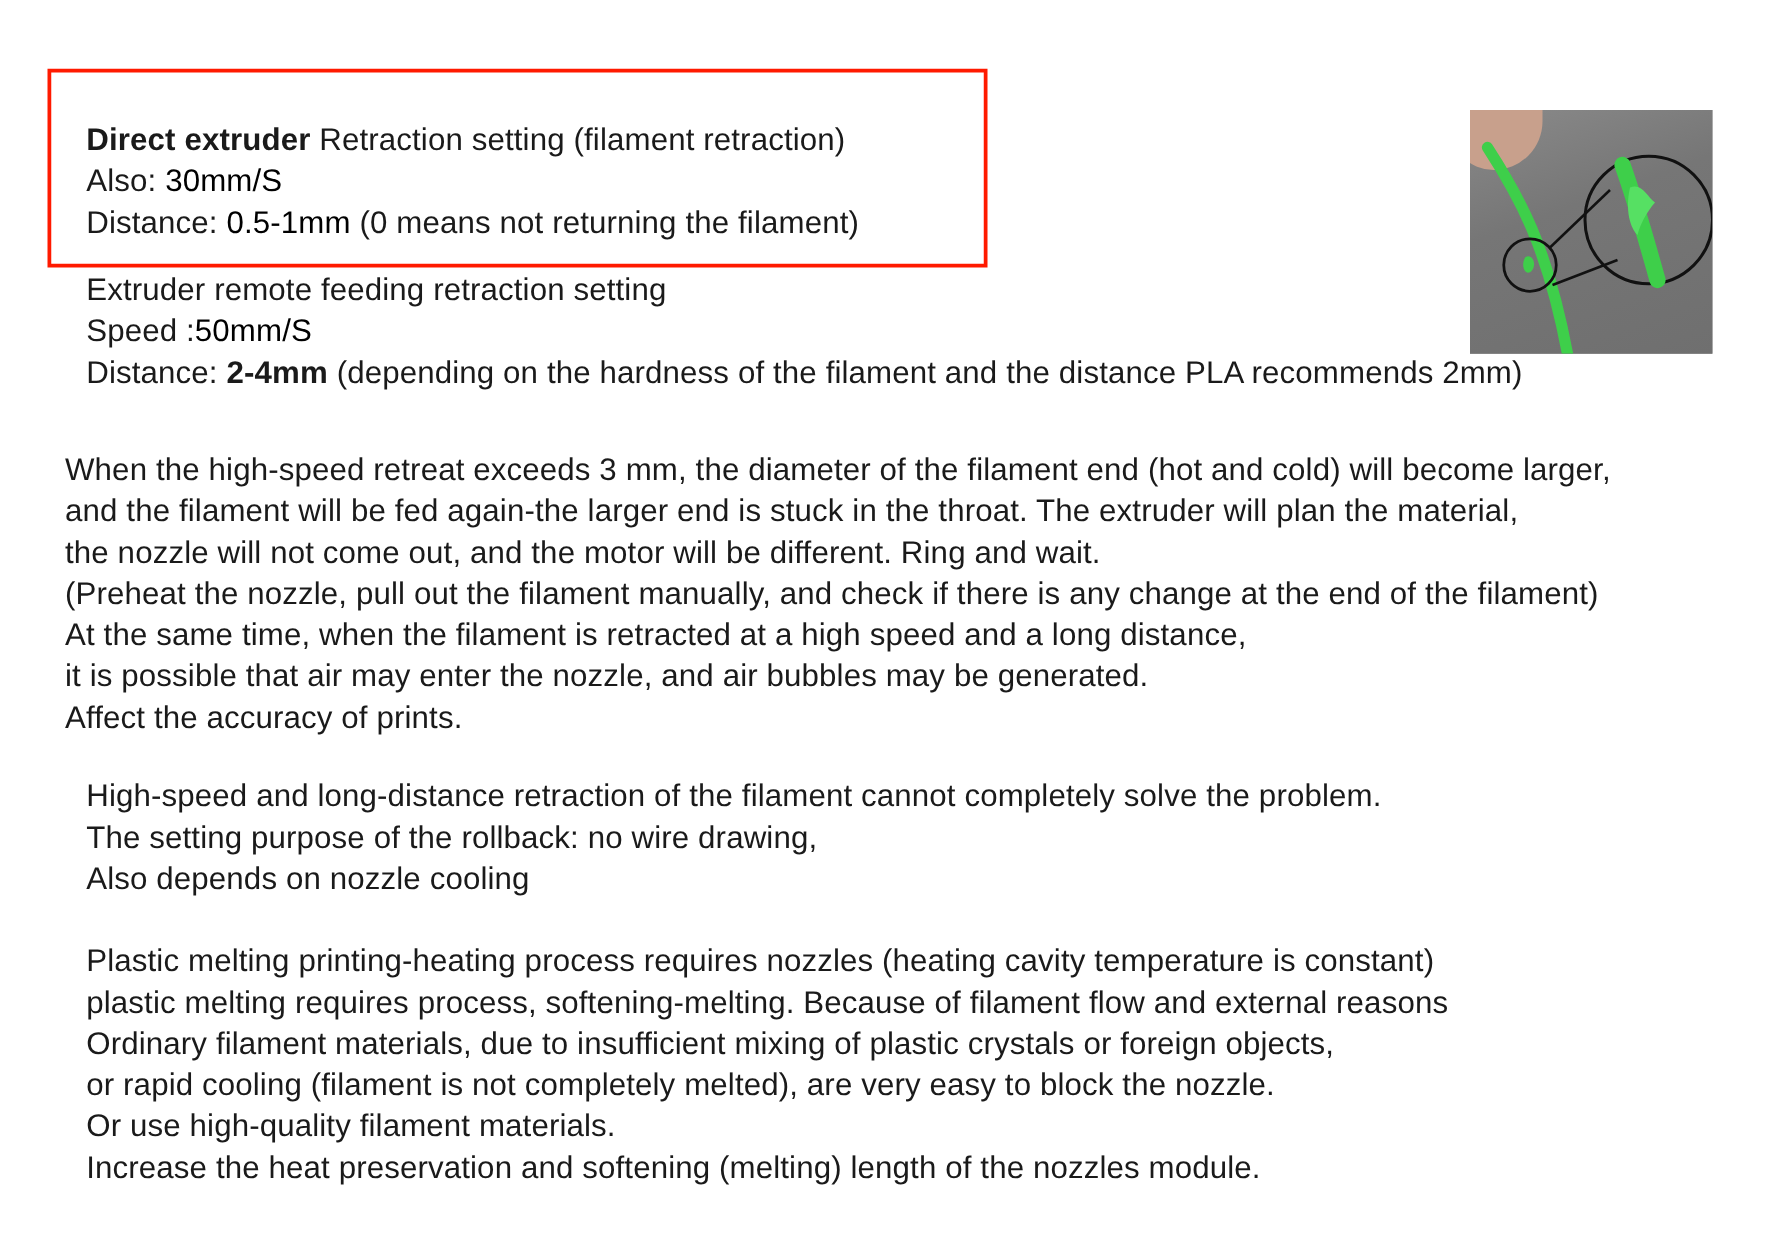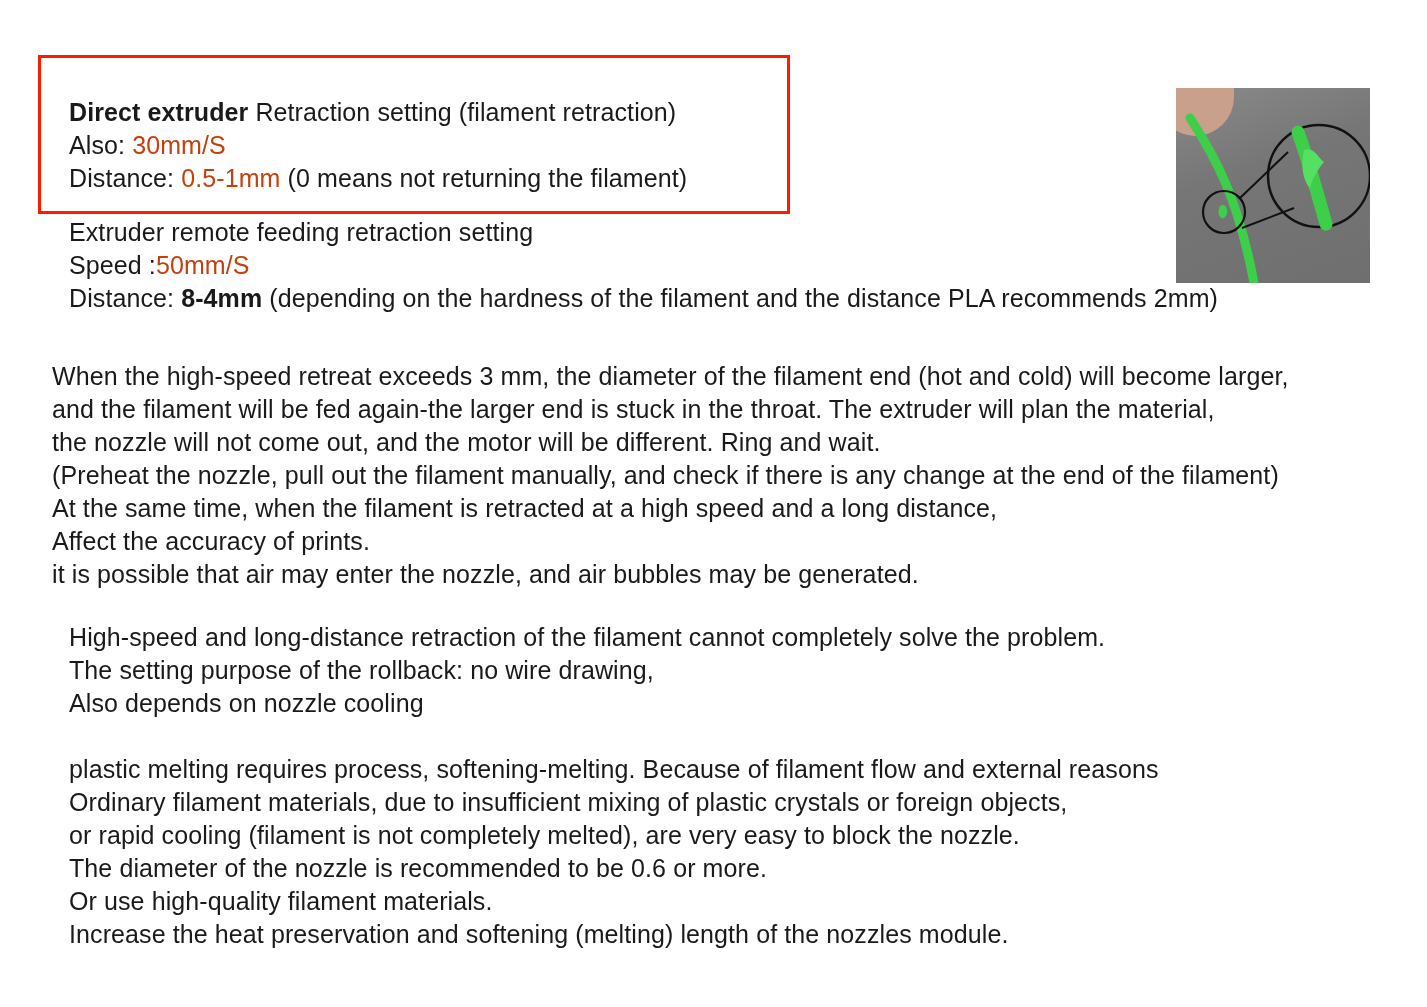--- a/index.html
+++ b/index.html
@@ -41,21 +41,21 @@
   }
   .block .line { white-space: nowrap; }
 
   #block-direct { left: 69px; top: 96px; }
   #block-remote { left: 69px; top: 216px; }
   #block-warning { left: 52px; top: 360px; }
   #block-purpose { left: 69px; top: 621px; }
   #block-melting { left: 69px; top: 753px; }
 
   .bold { font-weight: bold; }
-  .red { color: #c2410c; }
+  .red { color: #000000; }
 
   
   .photo {
     position: absolute;
     left: 1176px;
     top: 88px;
     width: 194px;
     height: 195px;
     background: #7c7c7c;
     overflow: hidden;
@@ -86,44 +86,44 @@
 
   <div class="block" id="block-direct">
     <div class="line"><span class="bold">Direct extruder</span><span> Retraction setting (filament retraction)</span></div>
     <div class="line"><span>Also: </span><span class="red">30mm/S</span></div>
     <div class="line"><span>Distance: </span><span class="red">0.5-1mm</span><span> (0 means not returning the filament)</span></div>
   </div>
 
   <div class="block" id="block-remote">
     <div class="line">Extruder remote feeding retraction setting</div>
     <div class="line"><span>Speed :</span><span class="red">50mm/S</span></div>
-    <div class="line"><span>Distance: </span><span class="bold">8-4mm</span><span> (depending on the hardness of the filament and the distance PLA recommends 2mm)</span></div>
+    <div class="line"><span>Distance: </span><span class="bold">2-4mm</span><span> (depending on the hardness of the filament and the distance PLA recommends 2mm)</span></div>
   </div>
 
   <div class="block" id="block-warning">
     <div class="line">When the high-speed retreat exceeds 3 mm, the diameter of the filament end (hot and cold) will become larger,</div>
     <div class="line">and the filament will be fed again-the larger end is stuck in the throat. The extruder will plan the material,</div>
     <div class="line">the nozzle will not come out, and the motor will be different. Ring and wait.</div>
     <div class="line">(Preheat the nozzle, pull out the filament manually, and check if there is any change at the end of the filament)</div>
     <div class="line">At the same time, when the filament is retracted at a high speed and a long distance,</div>
+    <div class="line">it is possible that air may enter the nozzle, and air bubbles may be generated.</div>
     <div class="line">Affect the accuracy of prints.</div>
-    <div class="line">it is possible that air may enter the nozzle, and air bubbles may be generated.</div>
   </div>
 
   <div class="block" id="block-purpose">
     <div class="line">High-speed and long-distance retraction of the filament cannot completely solve the problem.</div>
     <div class="line">The setting purpose of the rollback: no wire drawing,</div>
     <div class="line">Also depends on nozzle cooling</div>
   </div>
 
   <div class="block" id="block-melting">
+    <div class="line">Plastic melting printing-heating process requires nozzles (heating cavity temperature is constant)</div>
     <div class="line">plastic melting requires process, softening-melting. Because of filament flow and external reasons</div>
     <div class="line">Ordinary filament materials, due to insufficient mixing of plastic crystals or foreign objects,</div>
     <div class="line">or rapid cooling (filament is not completely melted), are very easy to block the nozzle.</div>
-    <div class="line">The diameter of the nozzle is recommended to be 0.6 or more.</div>
     <div class="line">Or use high-quality filament materials.</div>
     <div class="line">Increase the heat preservation and softening (melting) length of the nozzles module.</div>
   </div>
 
   <div class="photo">
     <div class="bg"></div>
     <div class="finger"></div>
     <svg width="194" height="195" viewBox="0 0 194 195">
 
       <path d="M14 30 C 40 70, 62 110, 78 195" stroke="#3ecf4a" stroke-width="9" fill="none" stroke-linecap="round"></path>

